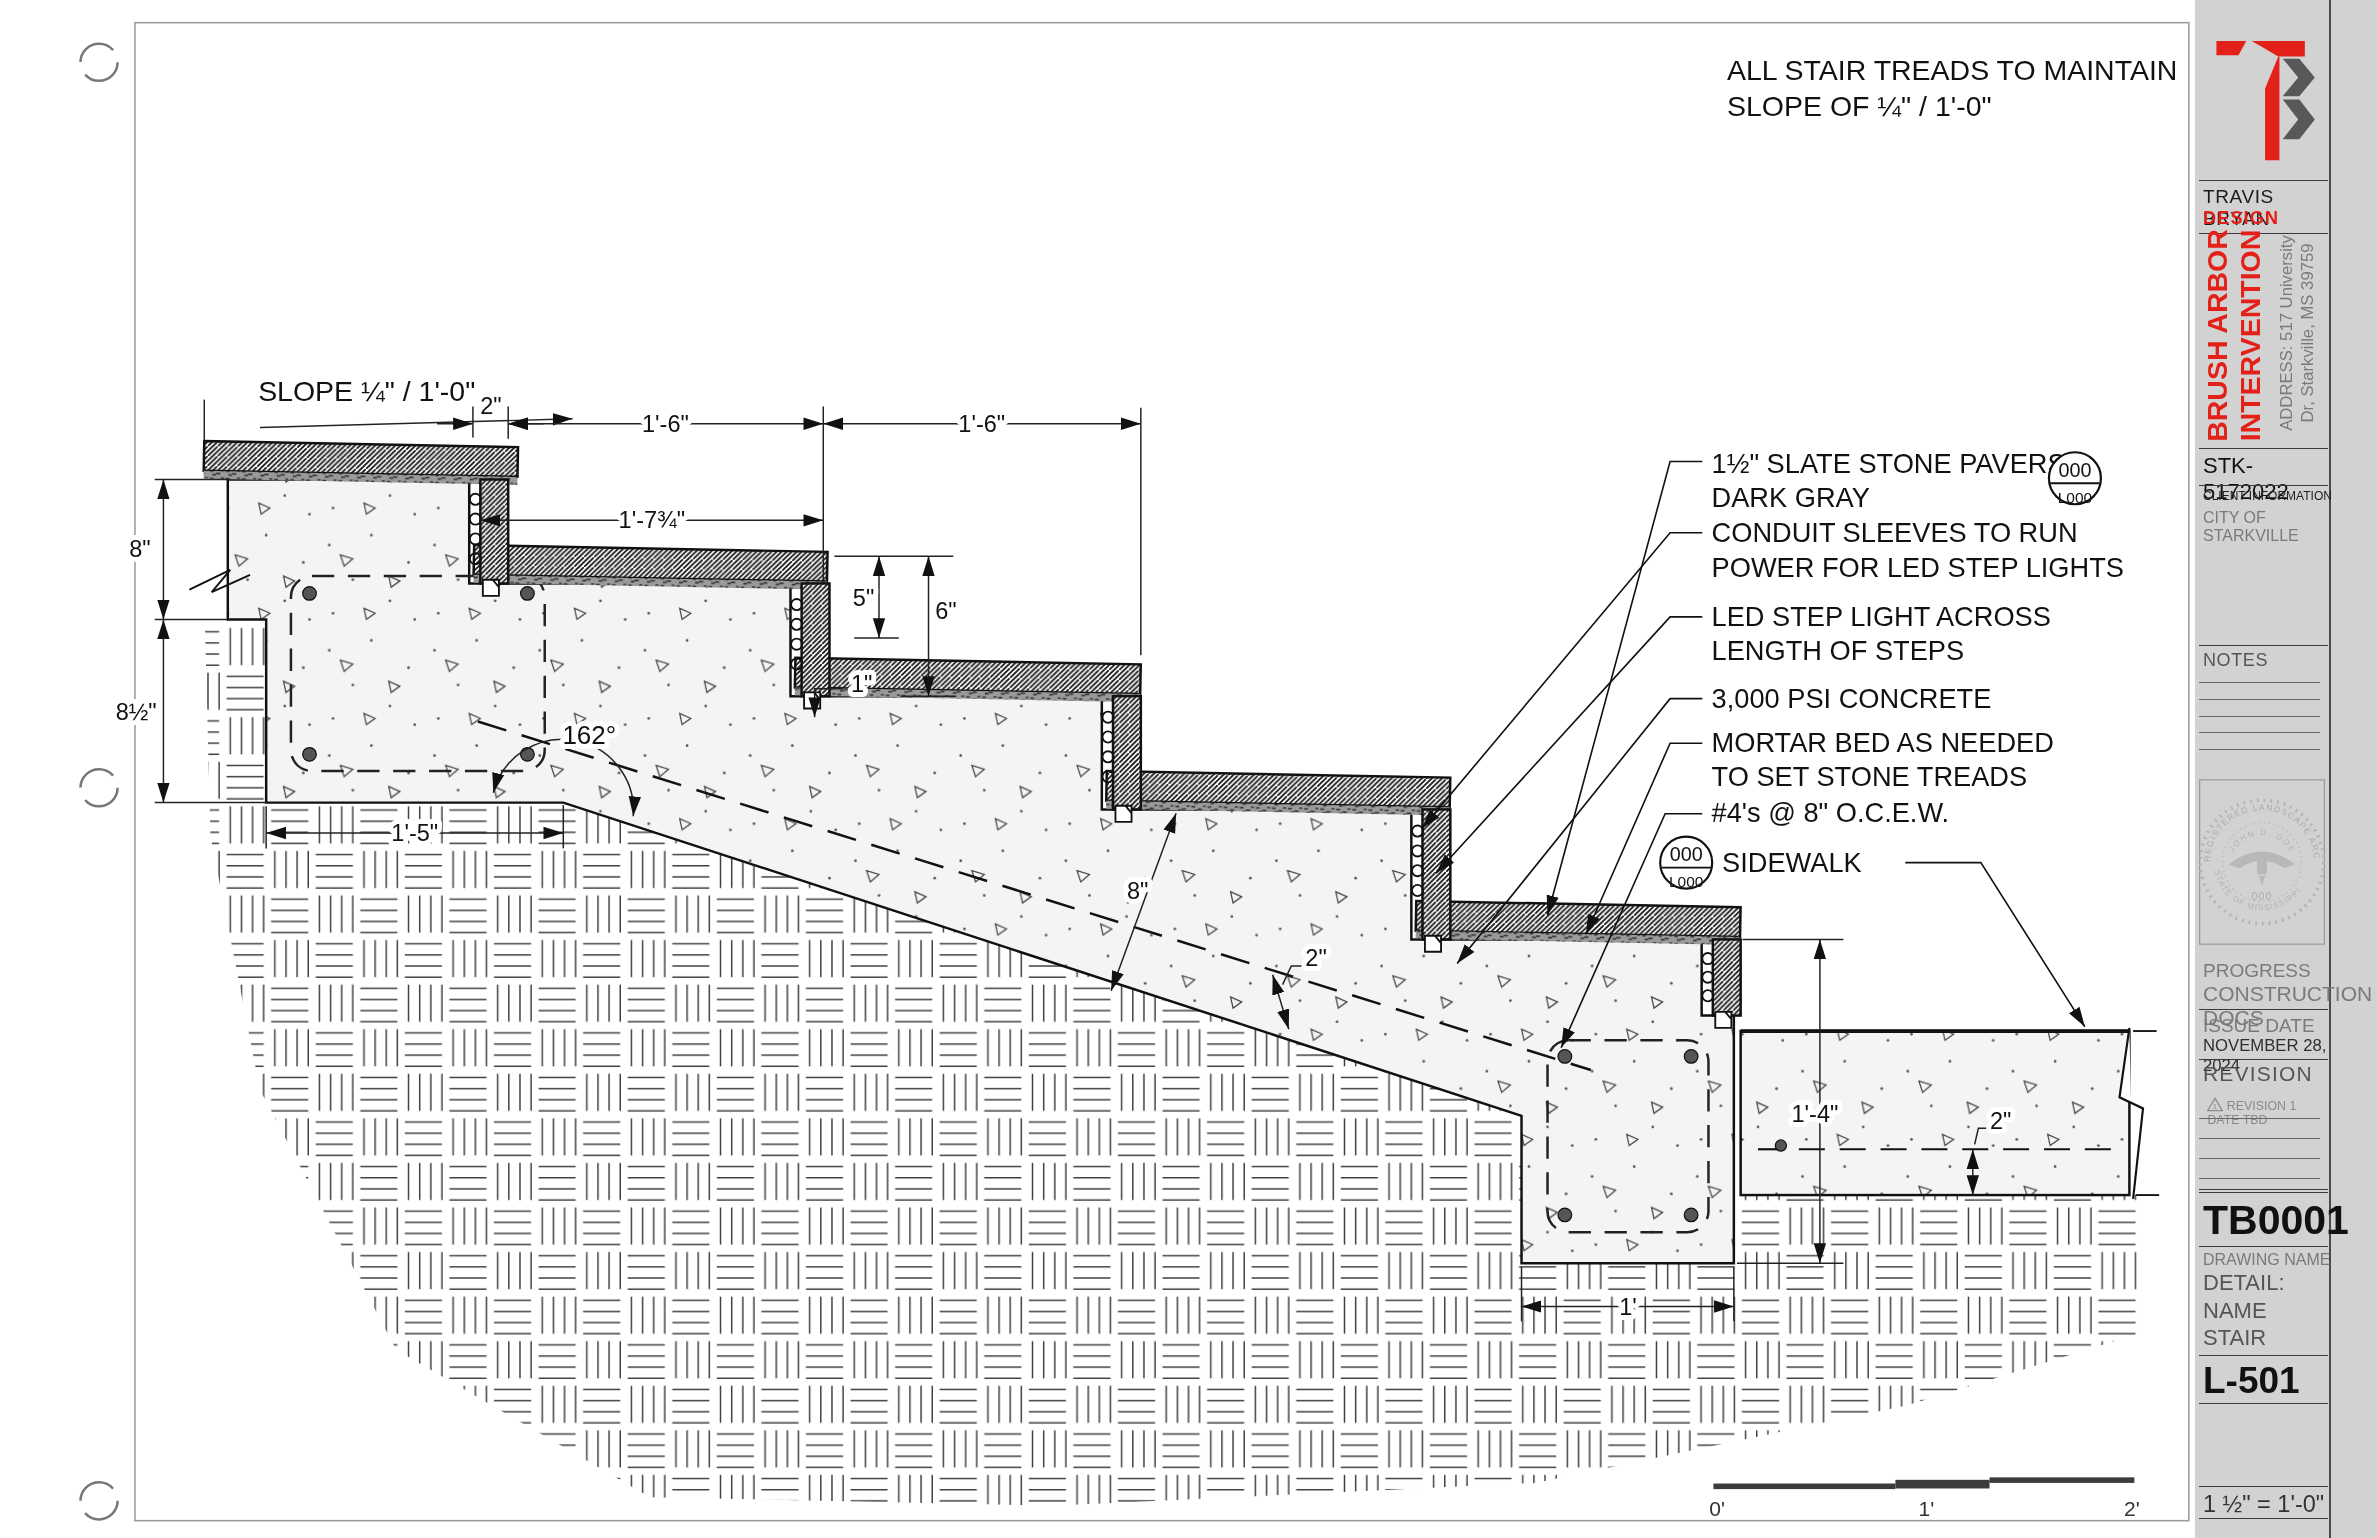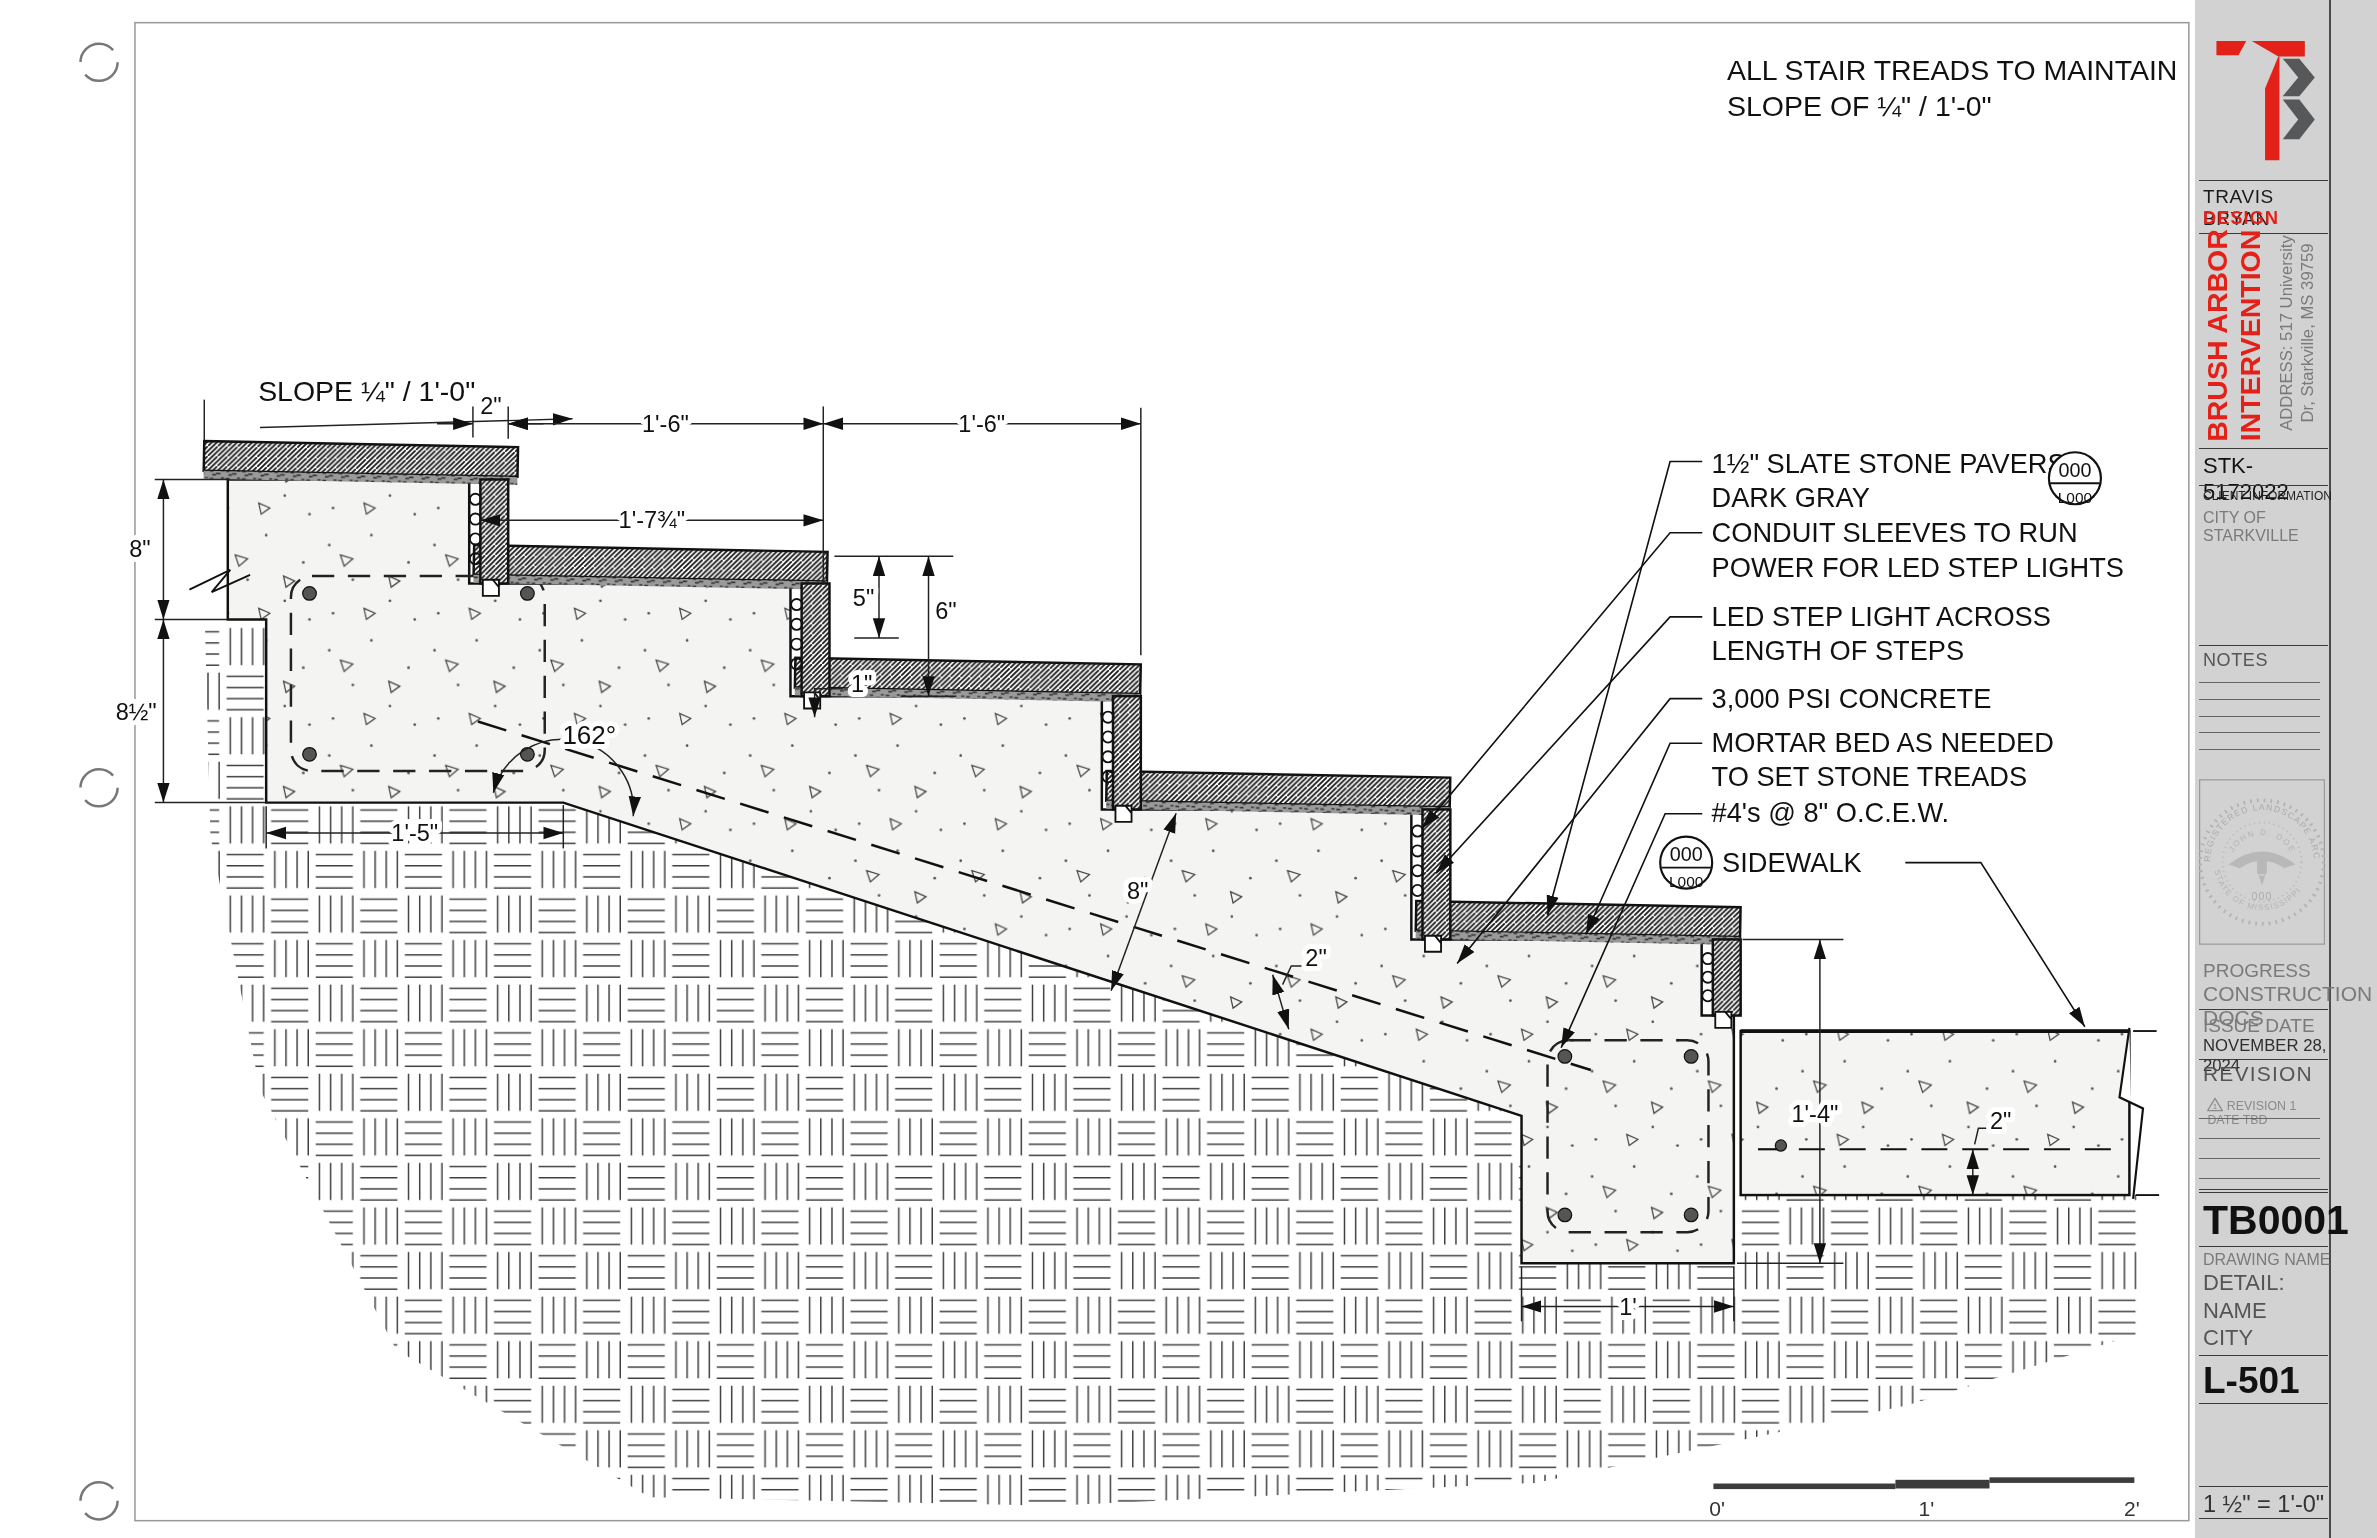--- a/index.html
+++ b/index.html
@@ -373,21 +373,21 @@
   <div class="thinrule" style="top:1138px;width:121px;"></div>
   <div class="thinrule" style="top:1158px;width:121px;"></div>
   <div class="thinrule" style="top:1178px;width:121px;"></div>
   <div class="rule" style="top:1189px;"></div>
   <div class="rule" style="top:1192px;"></div>
   <div class="sb" style="top:1197px;font-size:41px;font-weight:bold;color:#111;">TB0001</div>
   <div class="rule" style="top:1246px;"></div>
   <div class="sb gray" style="top:1251px;font-size:16px;">DRAWING NAME</div>
   <div class="sb midgray" style="top:1270px;font-size:22px;">DETAIL:</div>
   <div class="sb midgray" style="top:1298px;font-size:22px;">NAME</div>
-  <div class="sb midgray" style="top:1325px;font-size:22px;">CITY</div>
+  <div class="sb midgray" style="top:1325px;font-size:22px;">STAIR</div>
   <div class="rule" style="top:1355px;"></div>
   <div class="sb" style="top:1360px;font-size:37px;font-weight:bold;color:#111;">L-501</div>
   <div class="rule" style="top:1403px;"></div>
   <div class="rule" style="top:1486px;"></div>
   <div class="sb" style="top:1491px;font-size:23.5px;color:#333;">1 ½" = 1'-0"</div>
   <div class="rule" style="top:1518px;"></div>
 </div>
 
 </div>
 

